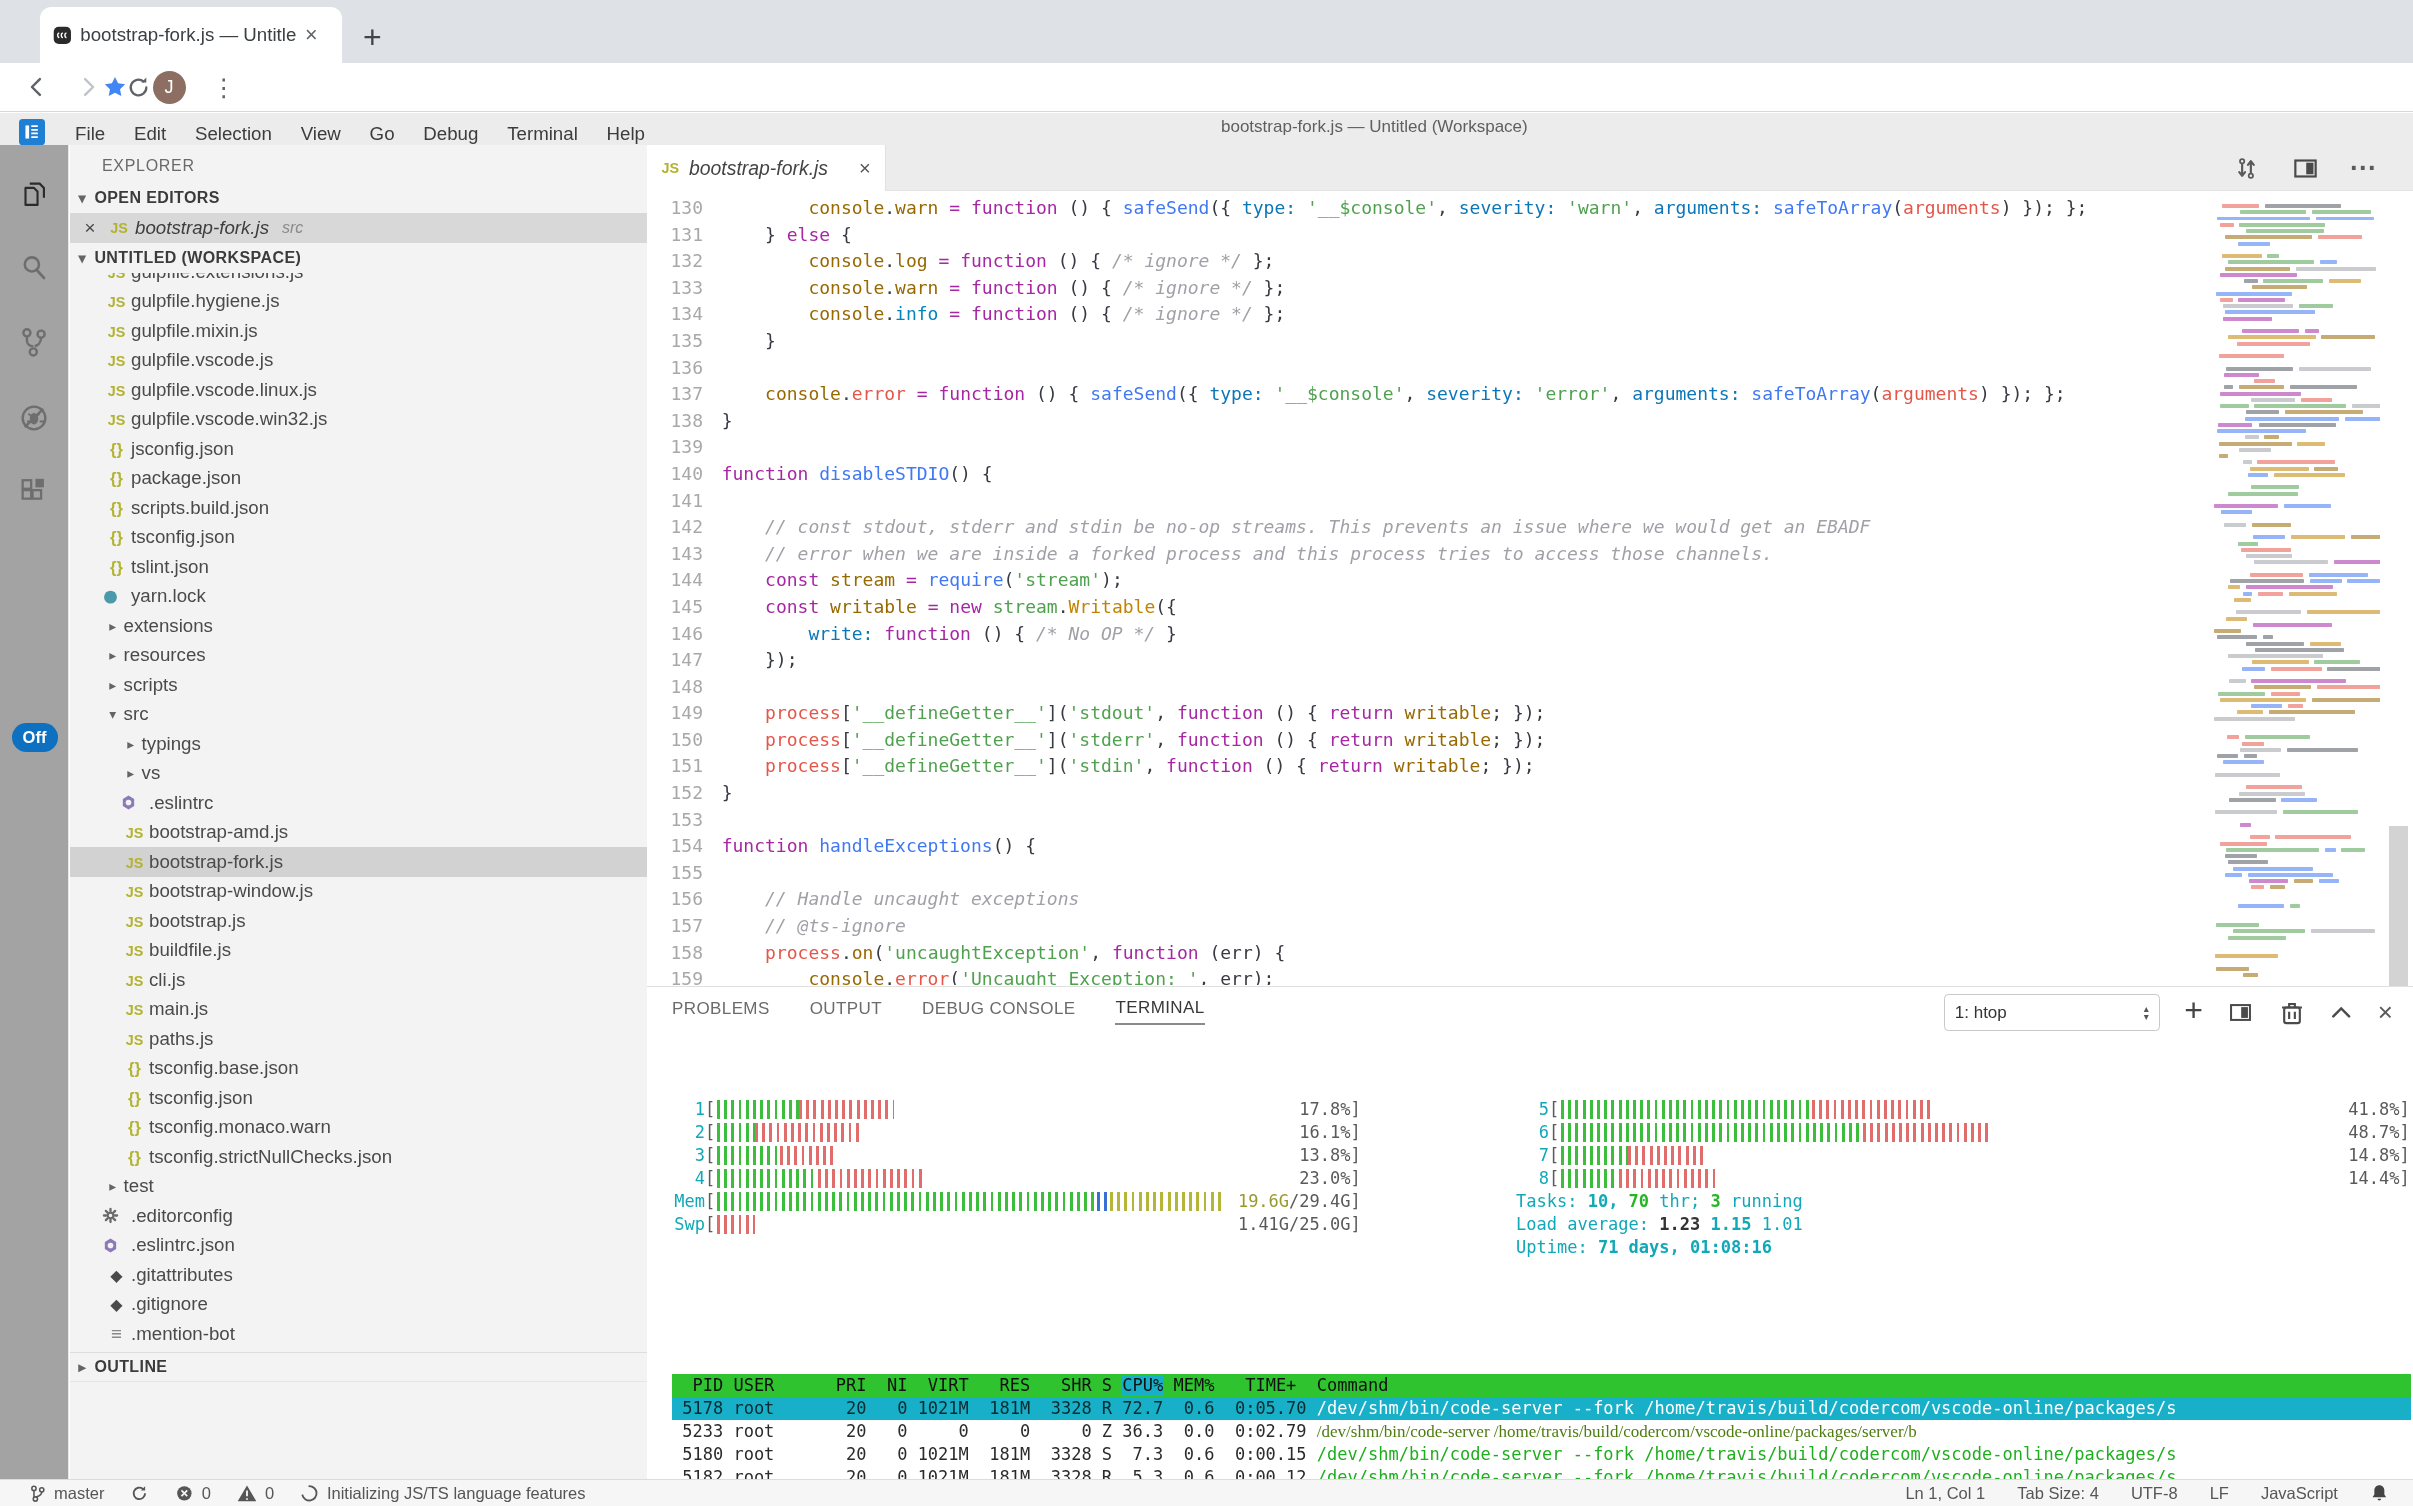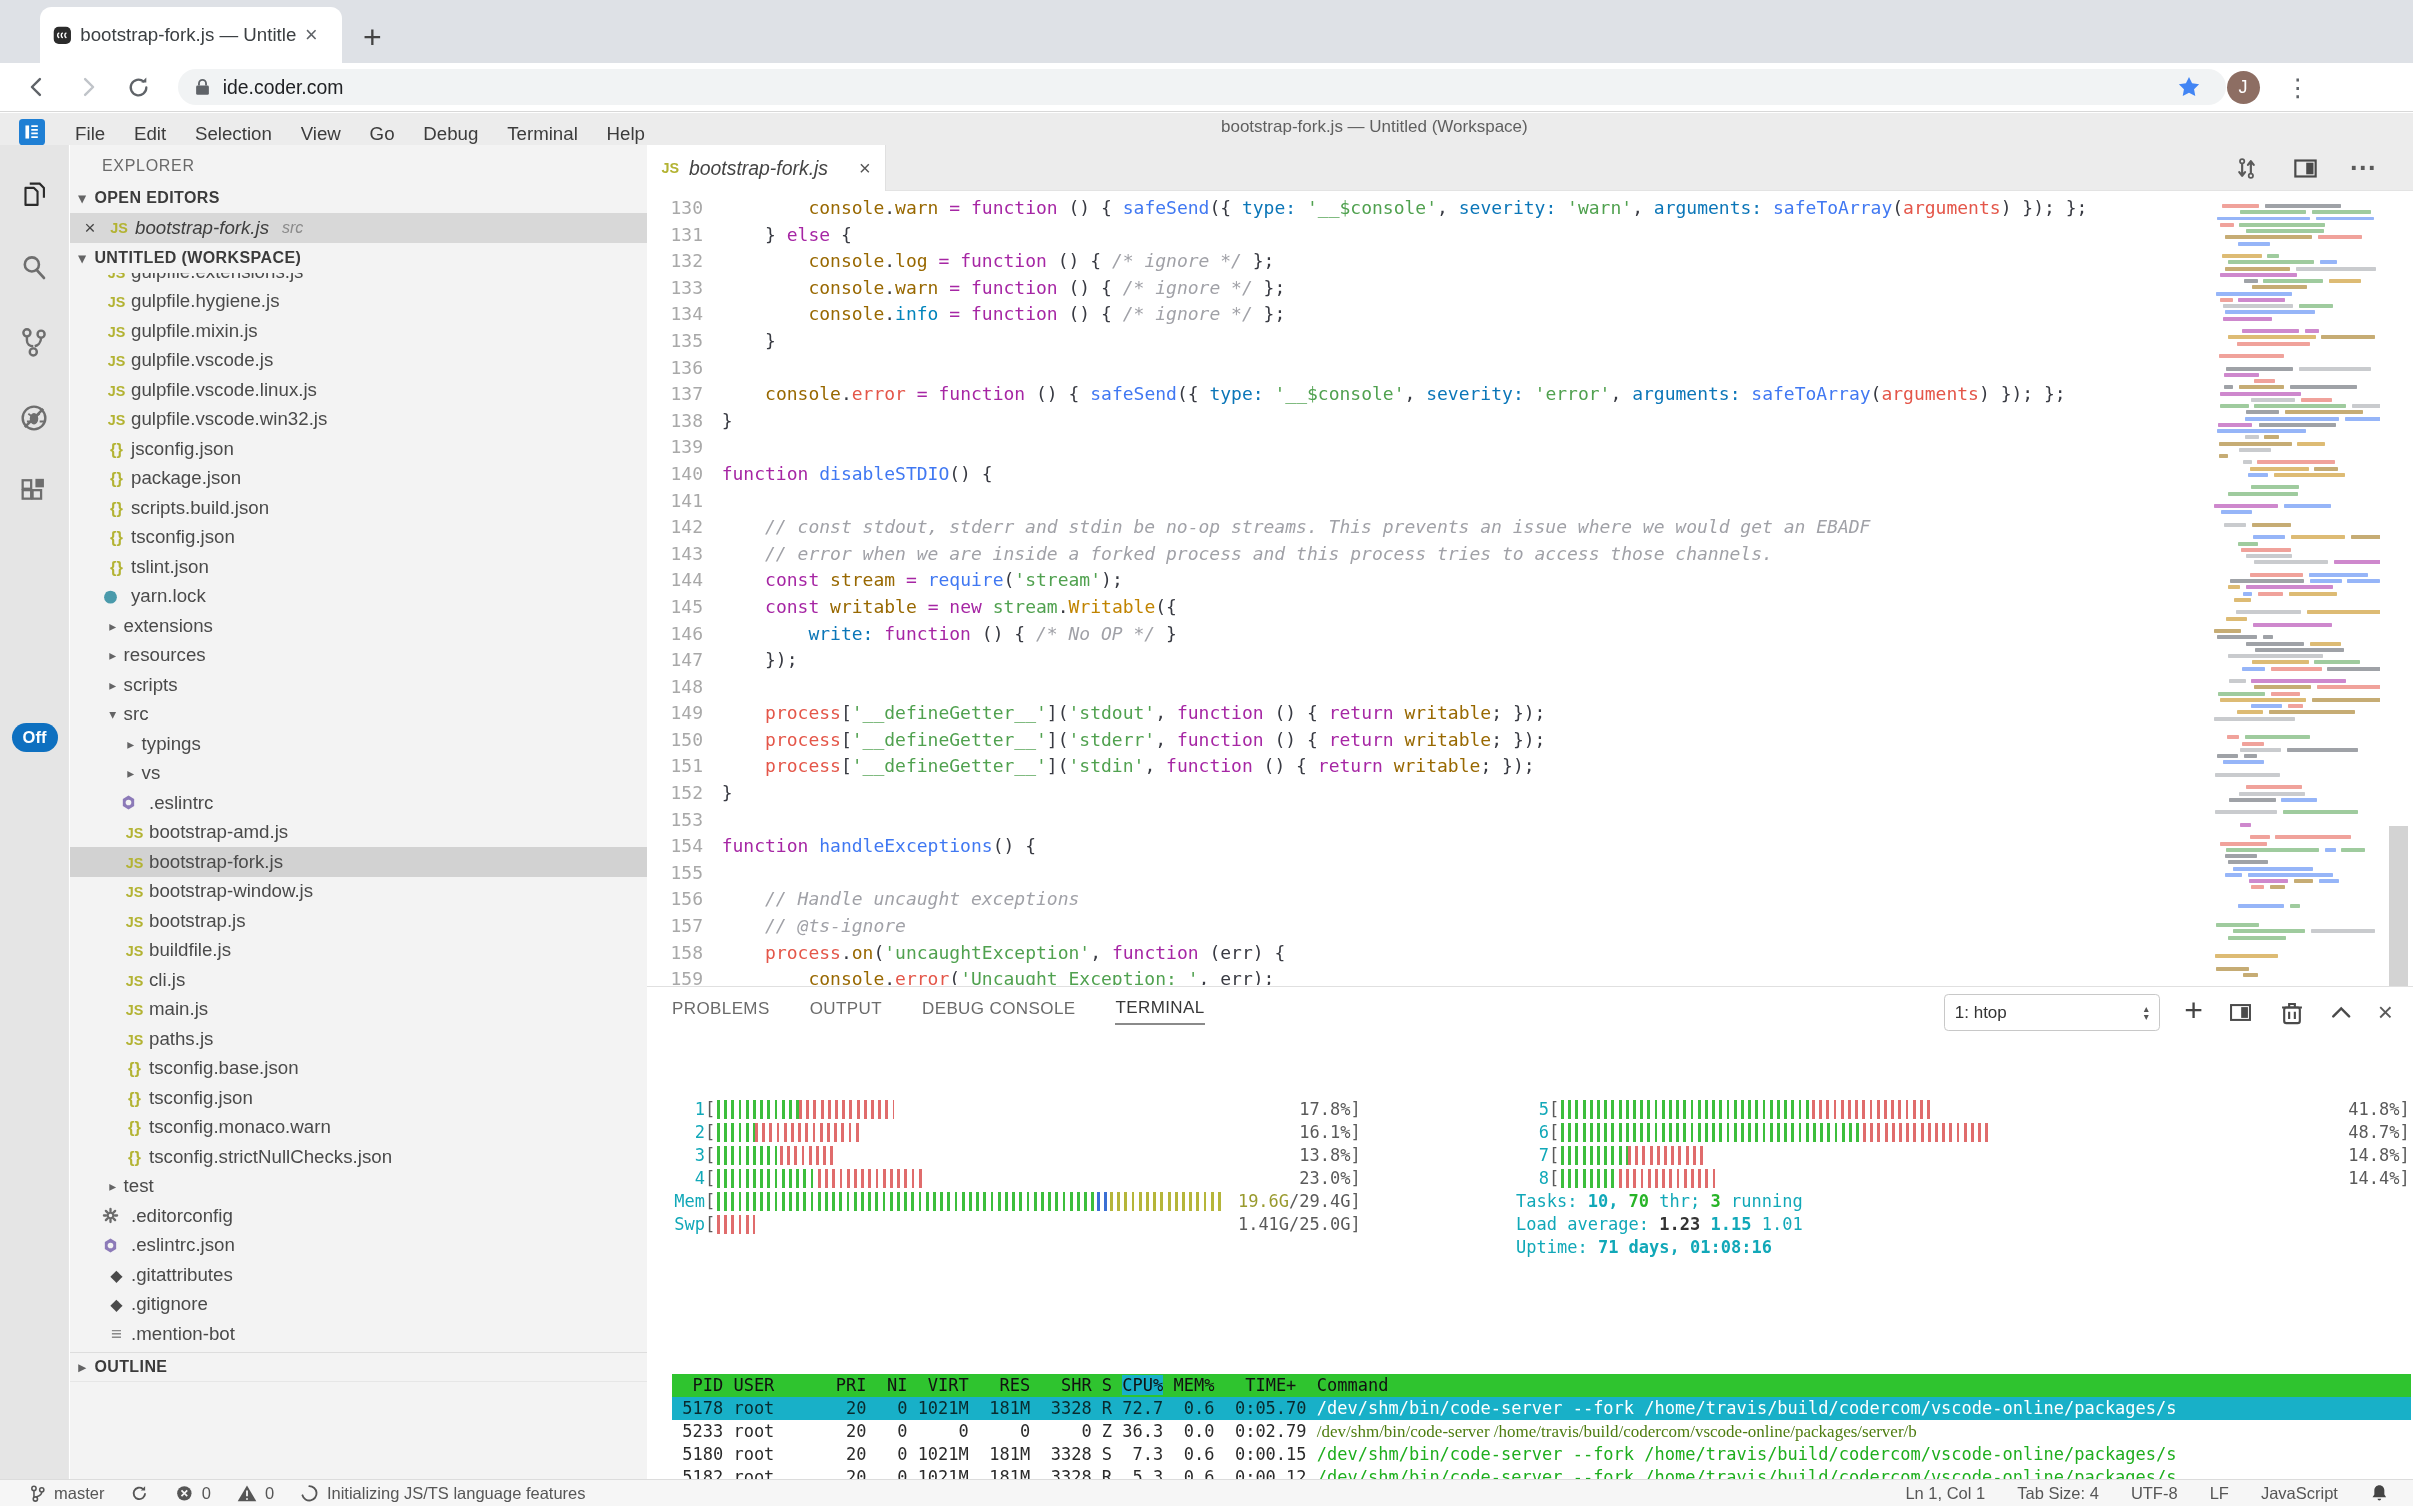--- a/index.html
+++ b/index.html
@@ -30,21 +30,21 @@
   
   #menubar { left:0; top:113px; width:2413px; height:32px; background:#ececec;
     display:flex; align-items:flex-end; }
   #vslogo { width:26px; height:26px; margin-left:18.7px; background:#1f7fd4; border-radius:3.6px;
     display:flex; align-items:center; justify-content:center; }
   #menu-items { display:flex; margin-left:16px; }
   #menu-items span { font-size:18.7px; color:#3c3c3c; padding:0 14.4px; }
   #wtitle { left:1221px; top:117px; font-size:17px; color:#5f5f5f; }
 
   
-  #actbar { left:0; top:145px; width:69px; height:1334px; background:#e5e5e5;
+  #actbar { left:0; top:145px; width:69px; height:1334px; background:#a3a3a3;
     border-right:0.7px solid #e7e7e7; }
   .actitem { position:absolute; left:17px; width:34px; height:34px; }
   #offbadge { position:absolute; left:11.5px; top:578px; width:46px; height:29px; border-radius:14.4px;
     background:#0e70c0; color:#fff; font-size:16.5px; font-weight:bold;
     display:flex; align-items:center; justify-content:center; }
 
   
   #sidebar { left:70px; top:145px; width:577px; height:1334px; background:#f3f3f3; overflow:hidden; }
   #exp-title { margin:11.5px 0 0 32px; font-size:16px; color:#6a6a6a; letter-spacing:0.7px; }
   .sechdr { display:flex; align-items:center; height:30px; font-size:16px; font-weight:bold;
@@ -162,29 +162,20 @@
       <svg width="26" height="26" viewBox="0 0 36 36">
           <path d="M14 7l11 11-11 11" stroke="#c0c4c9" stroke-width="3.4" fill="none" stroke-linecap="round" stroke-linejoin="round"></path>
         </svg>
     </span>
     <span class="navico">
       <svg width="27" height="27" viewBox="0 0 38 38">
           <path d="M30 19a11 11 0 1 1-4-8.5" stroke="#5f6368" stroke-width="3.2" fill="none" stroke-linecap="round"></path>
           <path d="M30 5v7h-7z" fill="#5f6368"></path>
         </svg>
     </span>
-    <div id="urlpill">
-      <span>
-        <svg width="17" height="20" viewBox="0 0 24 28">
-            <rect x="3" y="12" width="18" height="13" rx="2" fill="#5f6368"></rect>
-            <path d="M7 12V9a5 5 0 0 1 10 0v3" stroke="#5f6368" stroke-width="2.6" fill="none"></path>
-          </svg>
-      </span>
-      <span class="url">ide.coder.com</span>
-    </div>
     <span id="star">
       <svg width="26" height="26" viewBox="0 0 36 36">
           <path d="M18 4l4.3 8.8 9.7 1.4-7 6.8 1.7 9.6L18 26l-8.7 4.6 1.7-9.6-7-6.8 9.7-1.4z" fill="#4285f4"></path>
         </svg>
     </span>
     <div id="avatar">J</div>
     <span id="kebab">⋮</span>
   </div>
 
   <div id="menubar" class="abs">

